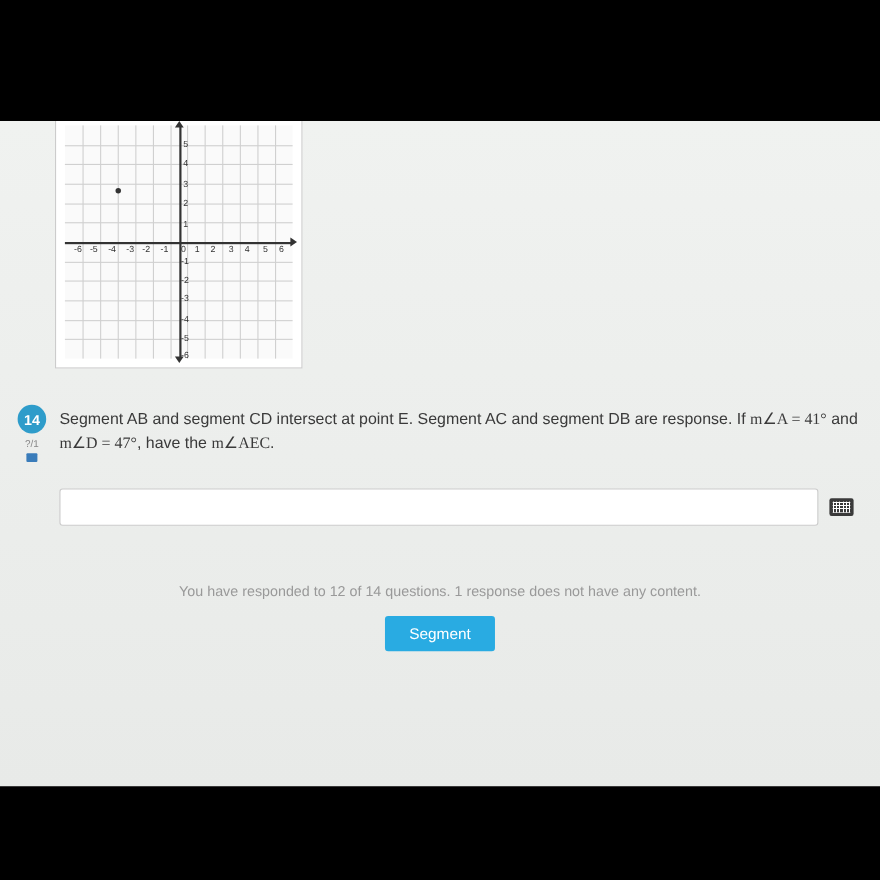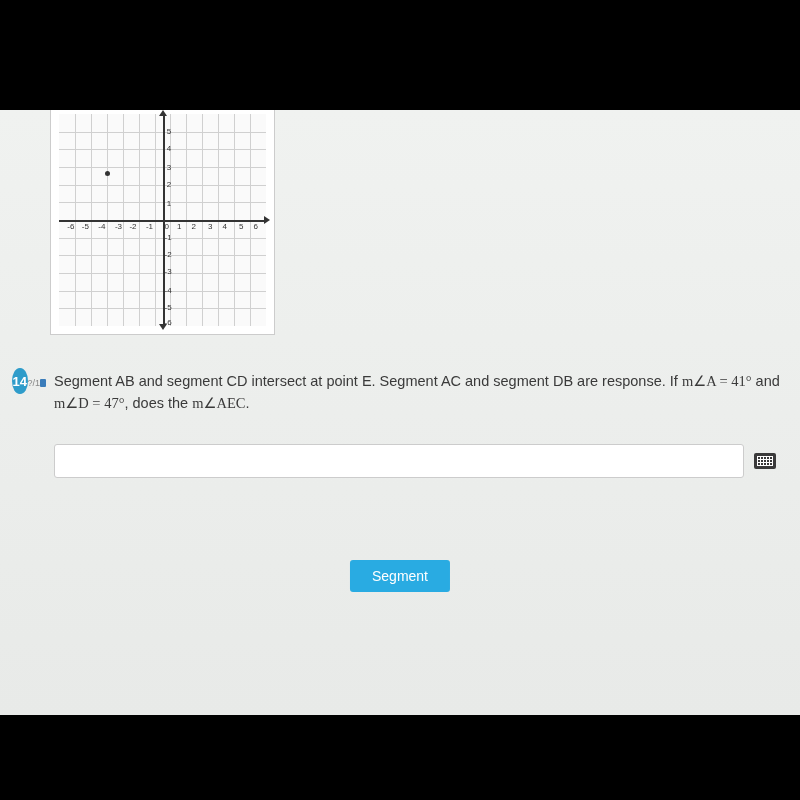--- a/index.html
+++ b/index.html
@@ -124,20 +124,21 @@
       position: absolute;
       top: 258px;
       left: 12px;
       right: 12px;
       display: flex;
       align-items: flex-start;
     }
     .question-number-col {
       width: 34px;
       display: flex;
+      flex-direction: column;
       align-items: center;
       margin-right: 8px;
       justify-content: flex-end;
     }
     .question-number {
       width: 26px;
       height: 26px;
       background: #2e9cca;
       color: #fff;
       border-radius: 50%;
@@ -287,27 +288,28 @@
     </div>
   </div>
 
   <div class="question-row">
     <div class="question-number-col">
       <div class="question-number">14</div>
       <div class="points-label">?/1</div>
       <div class="mini-icon"></div>
     </div>
     <div class="question-text">
-      <span>Segment AB and segment CD intersect at point E.  Segment AC and segment DB are response.  If </span><span class="math">m∠A = 41°</span><span> and </span><span class="math">m∠D = 47°</span><span>, does the </span><span class="math">m∠AEC</span><span>.</span>
+      <span>Segment AB and segment CD intersect at point E.  Segment AC and segment DB are response.  If </span><span class="math">m∠A = 41°</span><span> and </span><span class="math">m∠D = 47°</span><span>, have the </span><span class="math">m∠AEC</span><span>.</span>
     </div>
   </div>
 
   <div class="answer-input-wrap">
     <input class="answer-input" type="text" value="" style="">
     <div class="keyboard-icon"></div>
   </div>
 
+  <div class="status-text">You have responded to 12 of 14 questions. 1 response does not have any content.</div>
 
   <button class="submit-btn">Segment</button>
 
 </div>
 
 <div class="black-bottom"></div>
 
 </body></html>

